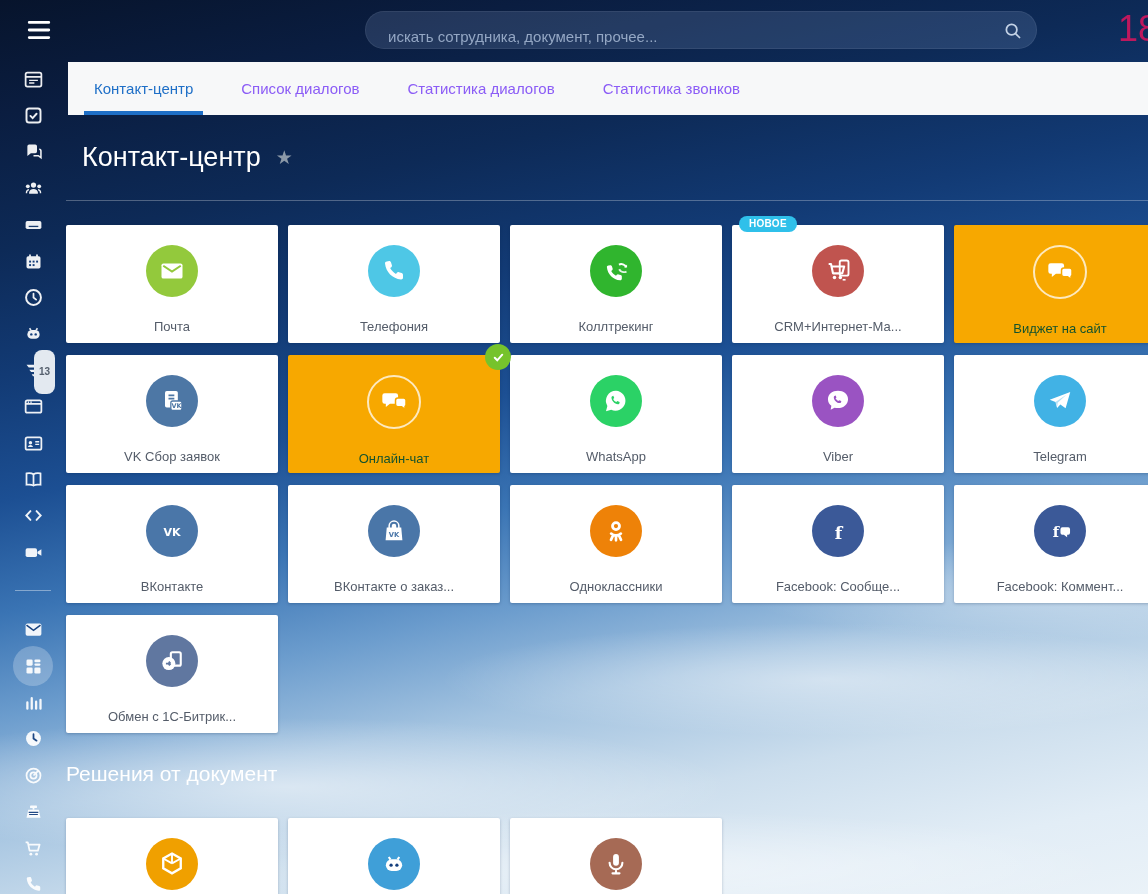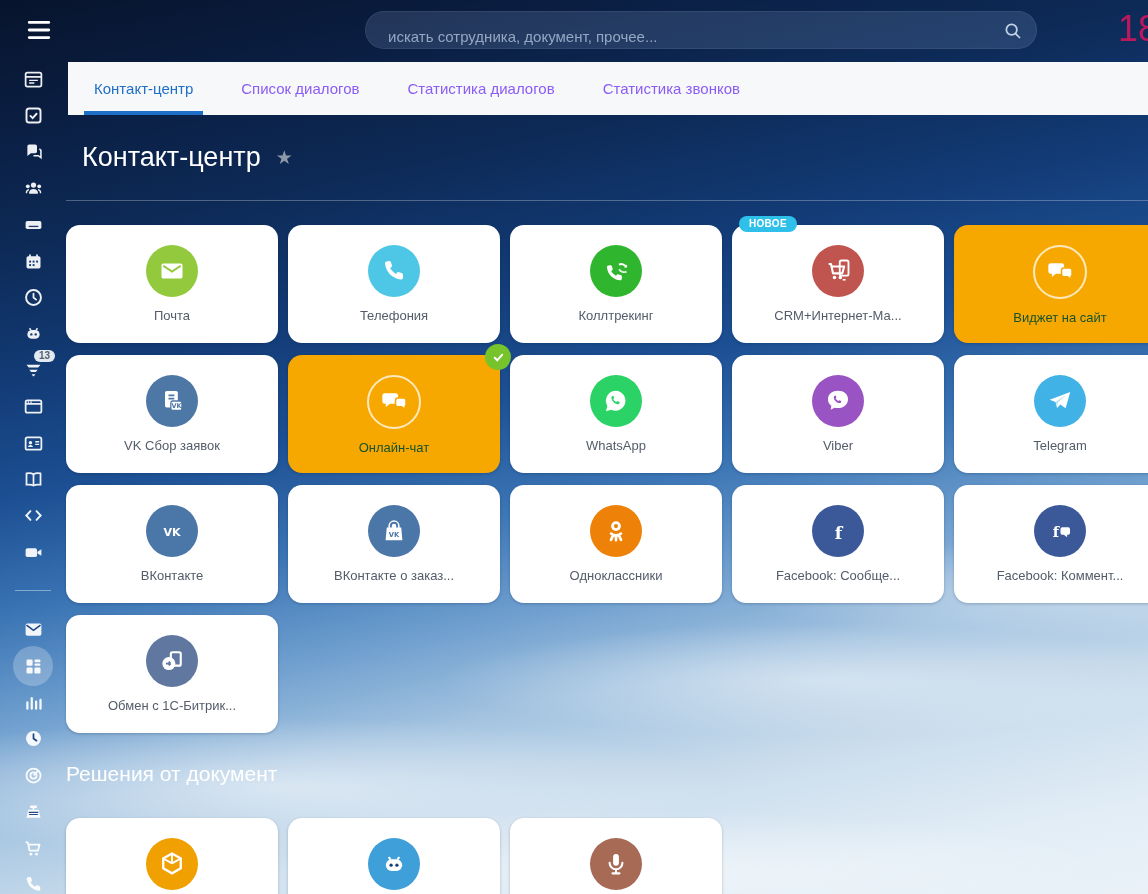--- a/index.html
+++ b/index.html
@@ -28,43 +28,43 @@
            font-size:36px; color:#be185d; white-space:nowrap;margin-left:32px; }
 
   
   .sidebar { position:absolute; left:0; top:61px; width:66px; bottom:0; }
   .s-item { width:66px; height:36.4px; display:flex; align-items:center; justify-content:center;
             position:relative; cursor:pointer; }
   .s-item svg { width:21px; height:21px; opacity:.93; color:#fff; position:relative; }
   .s-item.active::before { content:''; position:absolute; left:13px; top:-2px; width:40px; height:40px;
             border-radius:50%; background:rgba(255,255,255,.24); }
   .s-badge { position:absolute; top:-2px; left:34px; background:#e3e9f0; color:#56606e; font-size:10px;
-            font-weight:bold; padding:0 5px; border-radius:8px; line-height:12px; }
+            font-weight:bold; padding:16px 5px; border-radius:8px; line-height:12px; }
   .s-divider { height:1px; background:rgba(255,255,255,.4); margin:20px 15px; }
 
   
   .tabbar { position:absolute; left:68px; top:62px; right:0; height:53px; background:#f7f8f9;
             display:flex; align-items:stretch; padding-left:16px; }
   .tab { display:flex; align-items:center; padding:0 10px; margin-right:28px; font-size:15px;
          color:#8b5cf6; cursor:pointer; position:relative; white-space:nowrap; }
   .tab.active { color:#1e6fc7; }
   .tab.active::after { content:''; position:absolute; left:0; right:0; bottom:0; height:4px; background:#1e6fc7; }
 
   
   .title-row { position:absolute; left:82px; top:142px; display:flex; align-items:center; gap:15px; }
   .page-title { color:#fff; font-size:27px; font-weight:400; }
   .fav-star { color:#9aa6b2; font-size:19px; cursor:pointer; opacity:.9; }
   .hr { position:absolute; left:66px; right:0; top:200px; height:1px; background:rgba(255,255,255,.28); }
 
   
   .grid { position:absolute; left:66px; top:225px; display:grid;
           grid-template-columns:repeat(5,212px); grid-auto-rows:118px; gap:12px 10px; }
   .grid.partners { top:818px; }
-  .tile { background:#fff; border-radius:14px; position:relative; cursor:pointer;
-          display:flex; flex-direction:column; align-items:center; padding-top:20px; gap:11px;
+  .tile { background:#fff; border-radius:2px; position:relative; cursor:pointer;
+          display:flex; flex-direction:column; align-items:center; padding-top:20px; gap:22px;
           box-shadow:0 1px 3px rgba(0,30,70,.25); }
   .tile-icon { width:52px; height:52px; border-radius:50%; display:flex; align-items:center;
           justify-content:center; flex:none; }
   .tile-icon svg { width:28px; height:28px; }
   .tile-label { font-size:13px; color:#545c69; max-width:192px; white-space:nowrap; overflow:hidden; }
   .tile.orange { background:#f7a800; }
   .tile.orange .tile-label { color:#14532d; }
   .tile.orange .tile-icon { border:2px solid rgba(255,255,255,.75); width:54px; height:54px; }
   .badge-new { position:absolute; top:-9px; left:7px; background:#2fc0ea; color:#fff; font-size:10px;
           font-weight:bold; padding:2px 10px 3px; border-radius:10px; letter-spacing:.3px; z-index:2; }

